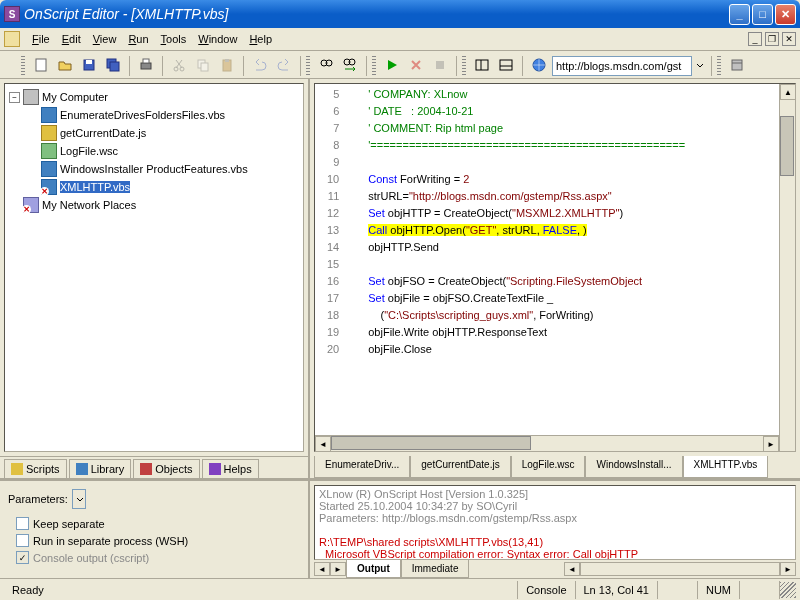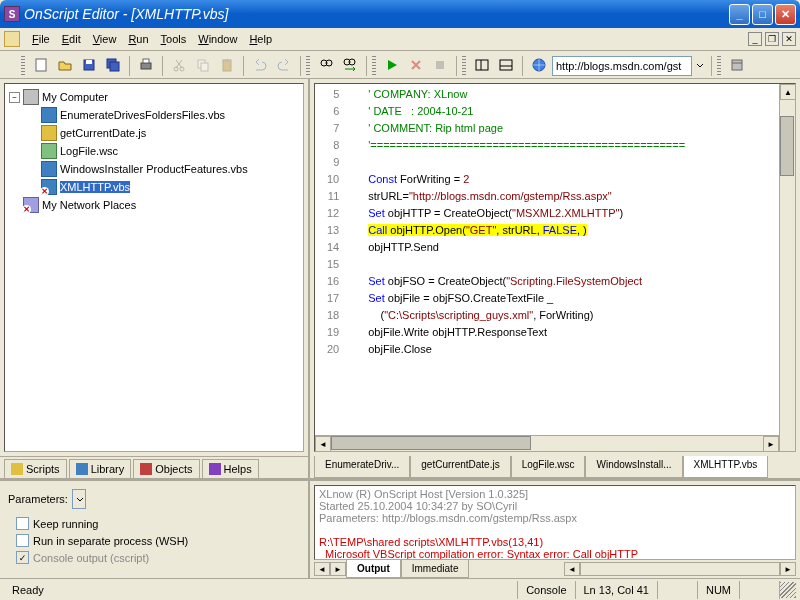--- a/index.html
+++ b/index.html
@@ -370,21 +370,21 @@
 <div class="bottom-area">
   <div class="params-panel">
     <div class="params-row">
       <span>Parameters:</span>
       <svg width="14" height="20" style="border:1px solid #7b9ebd;background:#ece9d8">
           <path d="M4 8l3 3 3-3" fill="none" stroke="#000"></path>
         </svg>
     </div>
     <div class="checkbox-row">
       <div class="checkbox"></div>
-      <span>Keep running</span>
+      <span>Keep separate</span>
     </div>
     <div class="checkbox-row">
       <div class="checkbox"></div>
       <span>Run in separate process (WSH)</span>
     </div>
     <div class="checkbox-row">
       <div class="checkbox disabled">✓</div>
       <span class="check-label disabled">Console output (cscript)</span>
     </div>
   </div>

